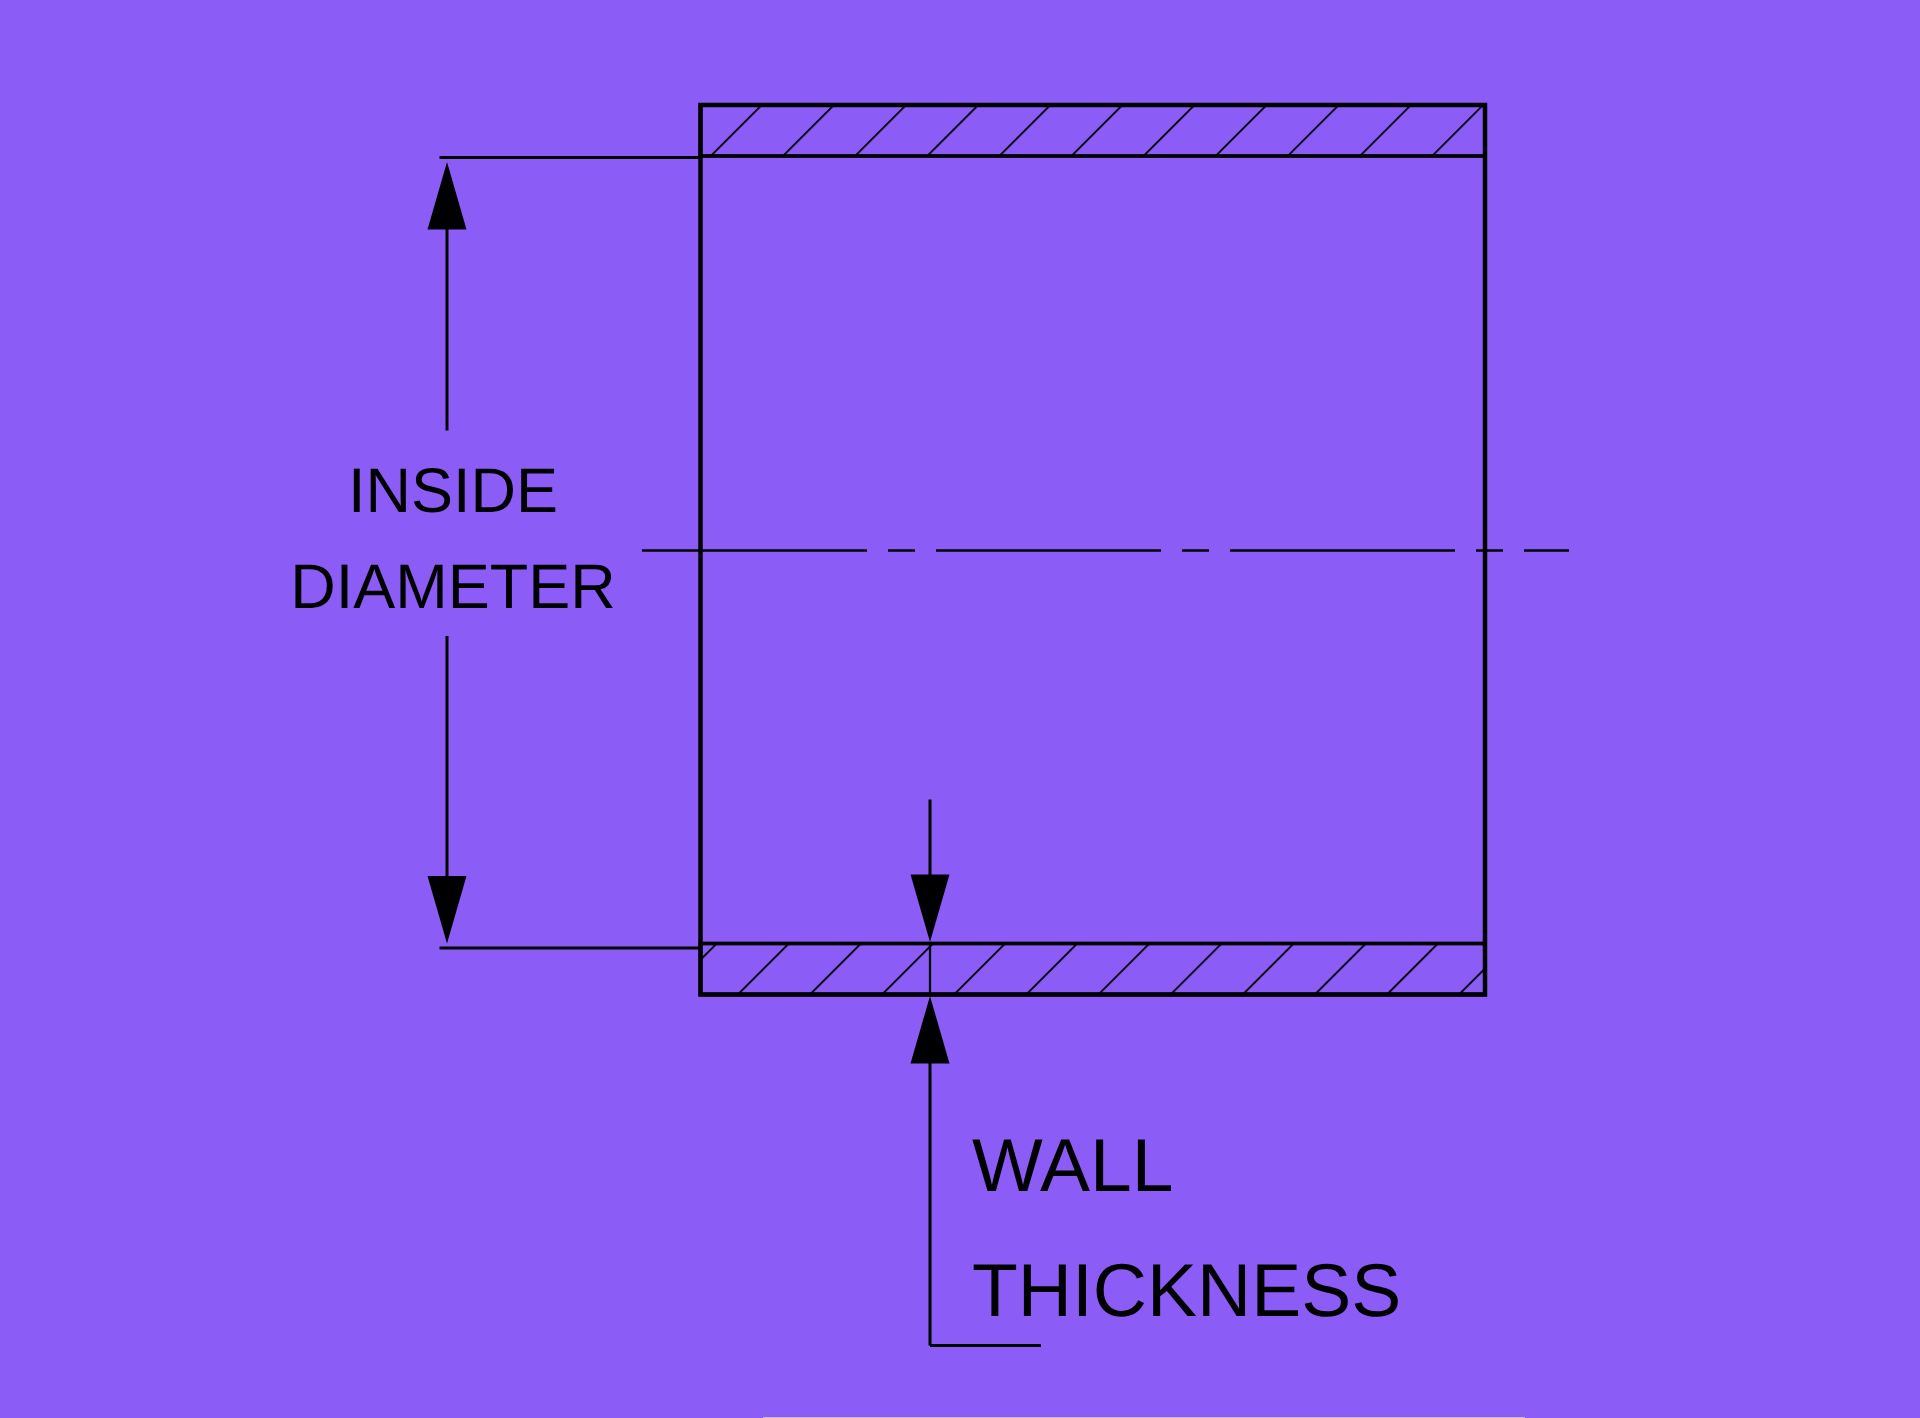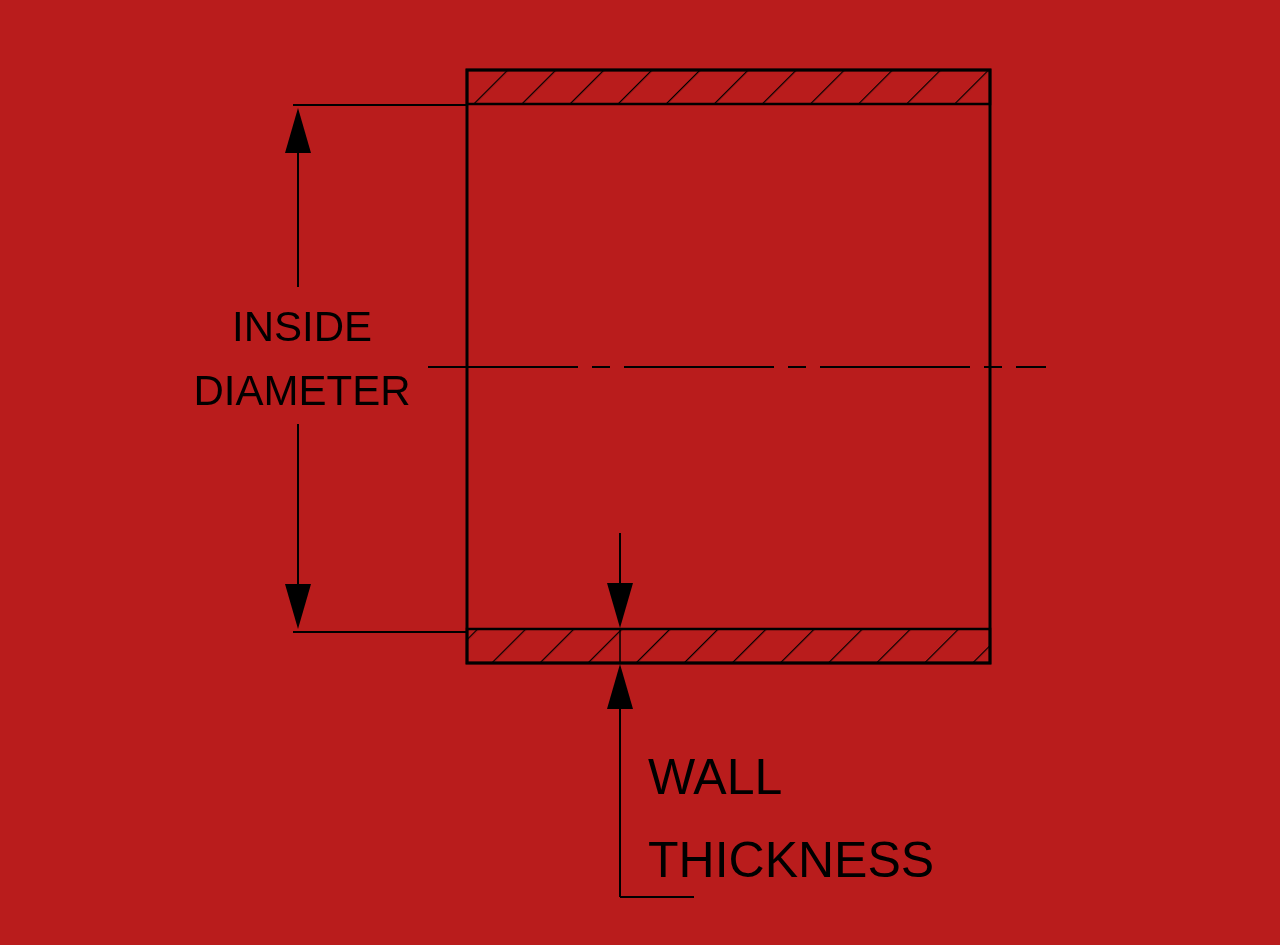--- a/index.html
+++ b/index.html
@@ -4,21 +4,21 @@
 <style>
   html, body {
     margin: 0;
     padding: 0;
     background: #ffffff;
   }
   .page {
     position: relative;
     width: 1280px;
     height: 945px;
-    background: #b91c1c;
+    background: #8b5cf6;
     overflow: hidden;
     font-family: "Liberation Sans", sans-serif;
   }
   svg {
     display: block;
     width: 1280px;
     height: 945px;
   }
   .dim-text {
     font-family: "Liberation Sans", sans-serif;

